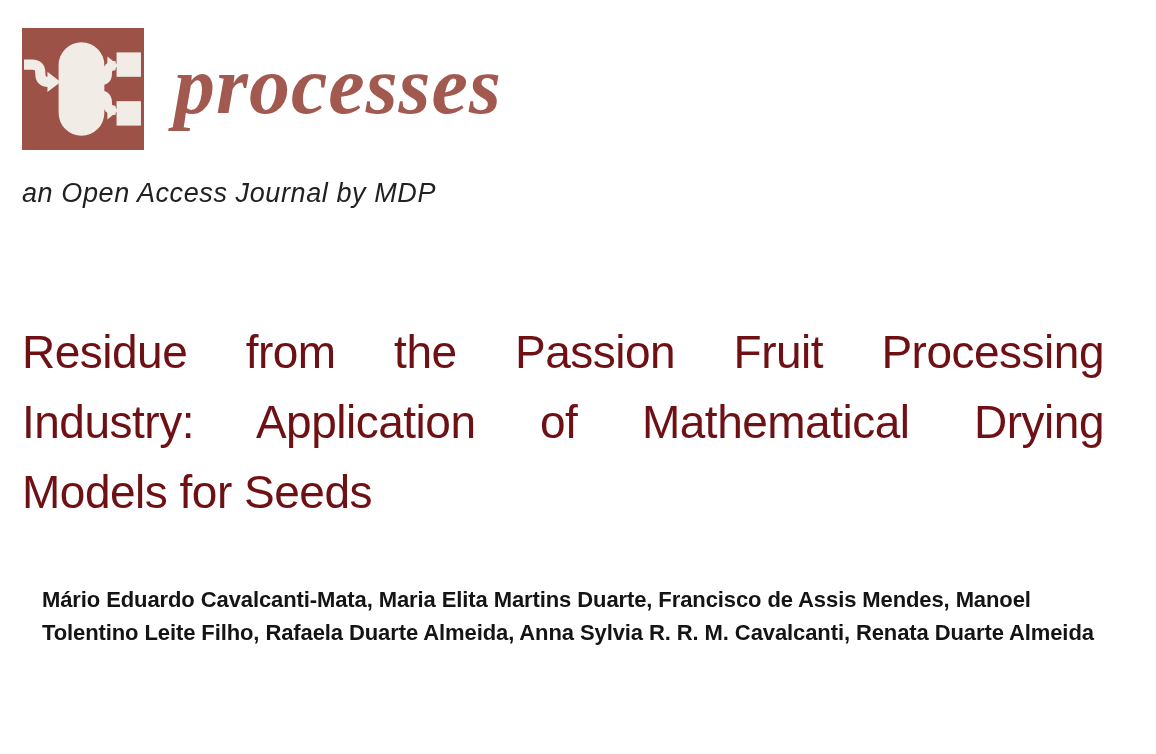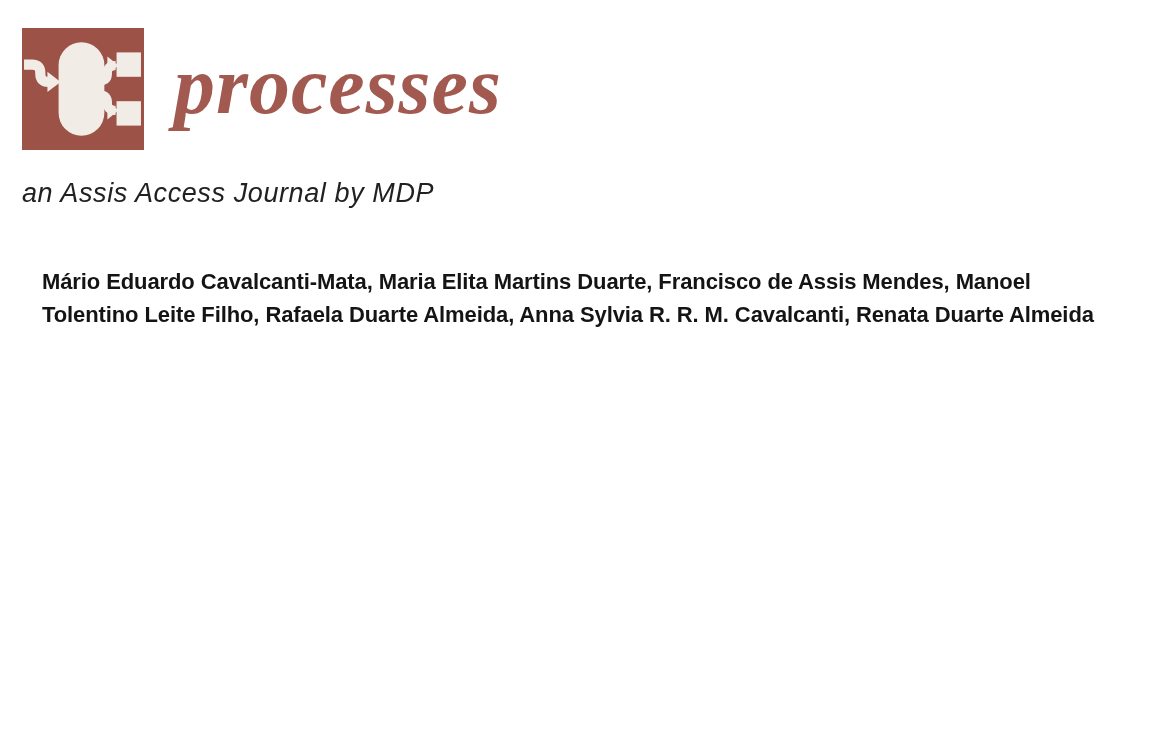--- a/index.html
+++ b/index.html
@@ -97,21 +97,26 @@
           <rect x="93" y="24" width="24" height="24" fill="#f2ece7"></rect>
 
           <path d="M74,66 h3 q7,0 7,7 v1 q0,7 7,7 h1" fill="none" stroke="#f2ece7" stroke-width="9" stroke-linejoin="round"></path>
           <polygon points="84,72 84,90 95,81" fill="#f2ece7"></polygon>
           <rect x="93" y="72" width="24" height="24" fill="#f2ece7"></rect>
         </svg>
       </div>
       <div class="wordmark">processes</div>
     </div>
 
-    <div class="tagline">an Assis Access Journal by MDP</div>
+    <div class="tagline">an Open Access Journal by MDP</div>
   </header>
 
   <main>
+    <h1 class="title">
+      <span class="tl just">Residue from the Passion Fruit Processing</span>
+      <span class="tl just">Industry: Application of Mathematical Drying</span>
+      <span class="tl">Models for Seeds</span>
+    </h1>
 
     <p class="authors">Mário Eduardo Cavalcanti-Mata, Maria Elita Martins Duarte, Francisco de Assis Mendes, Manoel Tolentino Leite Filho, Rafaela Duarte Almeida, Anna Sylvia R. R. M. Cavalcanti, Renata Duarte Almeida</p>
   </main>
 
 </div>
 
 </body></html>

